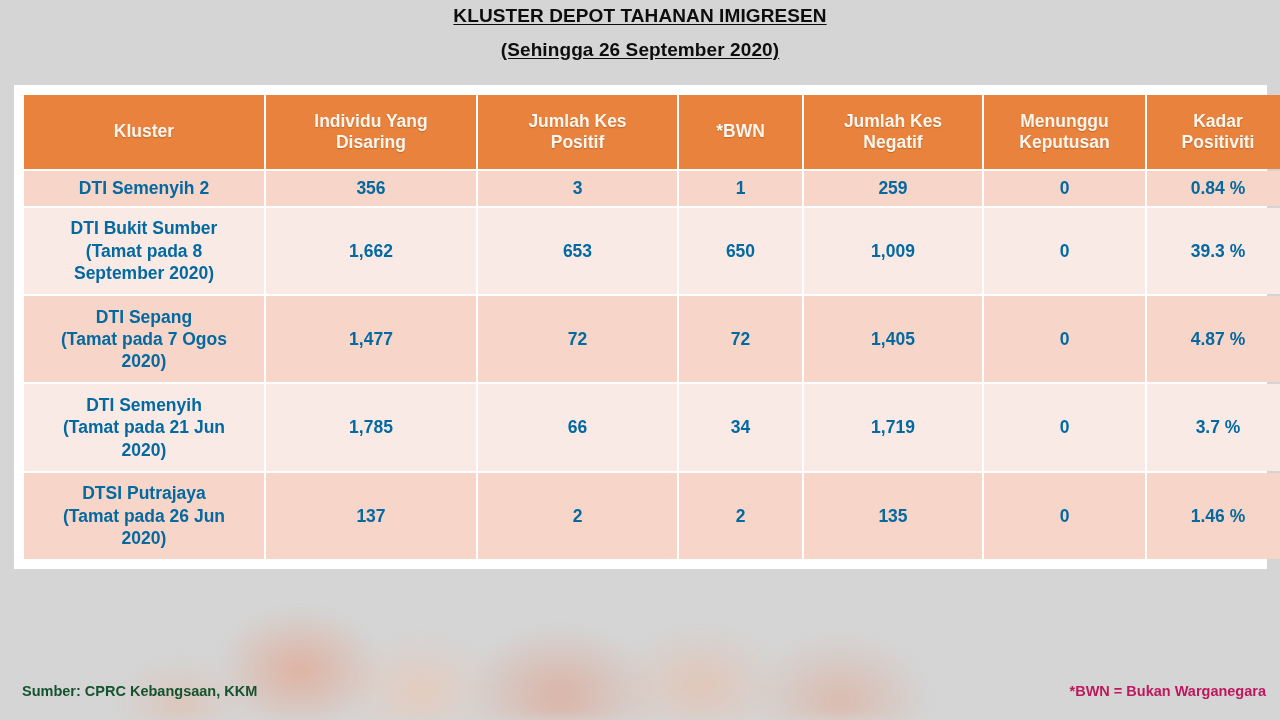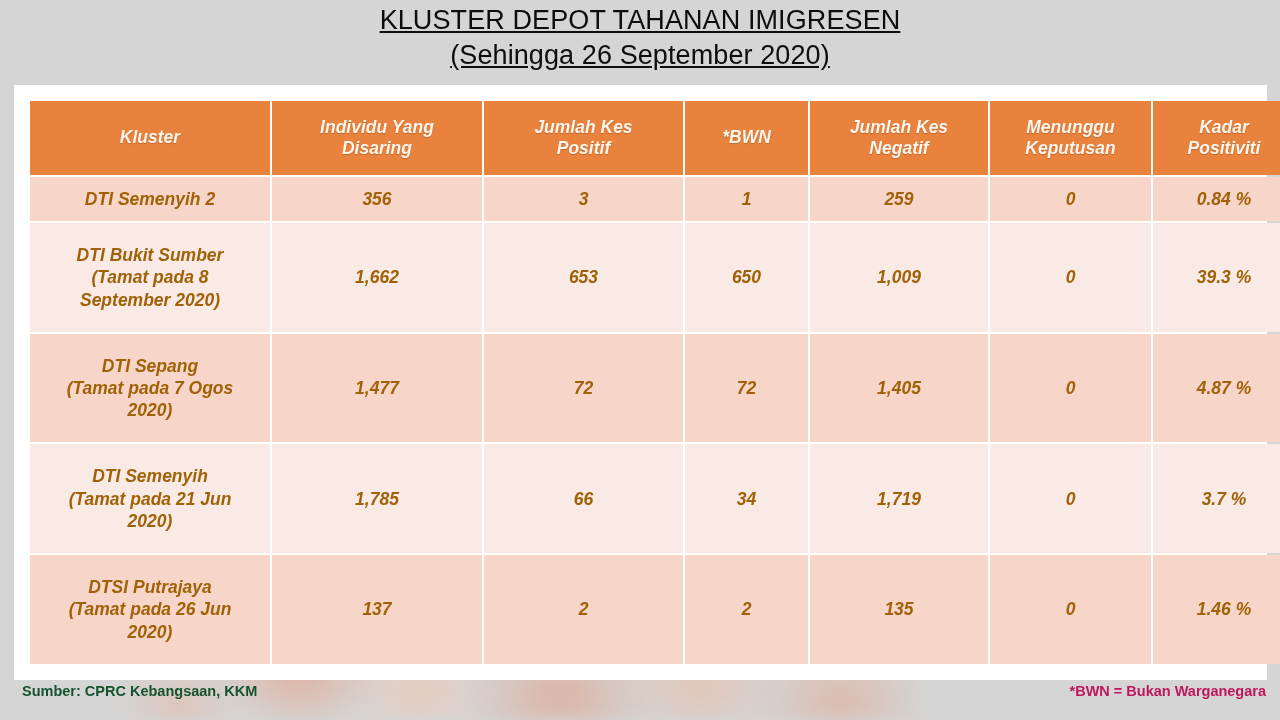--- a/index.html
+++ b/index.html
@@ -44,43 +44,42 @@
   #title-block {
     position: absolute;
     left: 0;
     top: 6px;
     width: 1280px;
     text-align: center;
     line-height: 1.08;
   }
   #title-block .tline {
     display: inline-block;
-    font-size: 27px;
-    font-weight: 400;
+    font-size: 19px;
+    font-weight: 700;
     color: #0d0d0d;
     text-decoration: underline;
     text-underline-offset: 2px;
     letter-spacing: 0.1px;
     white-space: nowrap;
   }
   #title-block .tline.second {
-    margin-top: 6px;
+    margin-top: 13px;
   }
 
   
   #table-wrap {
     position: absolute;
     left: 14px;
     top: 85px;
     width: 1253px;
-    height: 595px;
+    height: 484px;
     background: #ffffff;
-    padding: 14px;
+    padding: 8px;
     box-sizing: border-box;
-    font-style: italic;
   }
   table.datatable {
     width: 100%;
     height: 100%;
     border-collapse: separate;
     border-spacing: 2px;
     table-layout: fixed;
   }
   table.datatable th {
     background: #e8823c;
@@ -91,21 +90,21 @@
     vertical-align: middle;
     padding: 4px 3px;
     line-height: 1.22;
     text-shadow: 0 1px 1px rgba(120,60,20,0.35);
   }
   table.datatable td {
     text-align: center;
     vertical-align: middle;
     font-size: 17.5px;
     font-weight: bold;
-    color: #a16207;
+    color: #0369a1;
     padding: 4px 3px;
     line-height: 1.28;
     margin-left: 29px;
   }
   tr.row-odd td { background: #f7d5c8; }
   tr.row-even td { background: #faeae6; }
 
   td.cluster-cell { font-size: 17.5px; }
 
   

